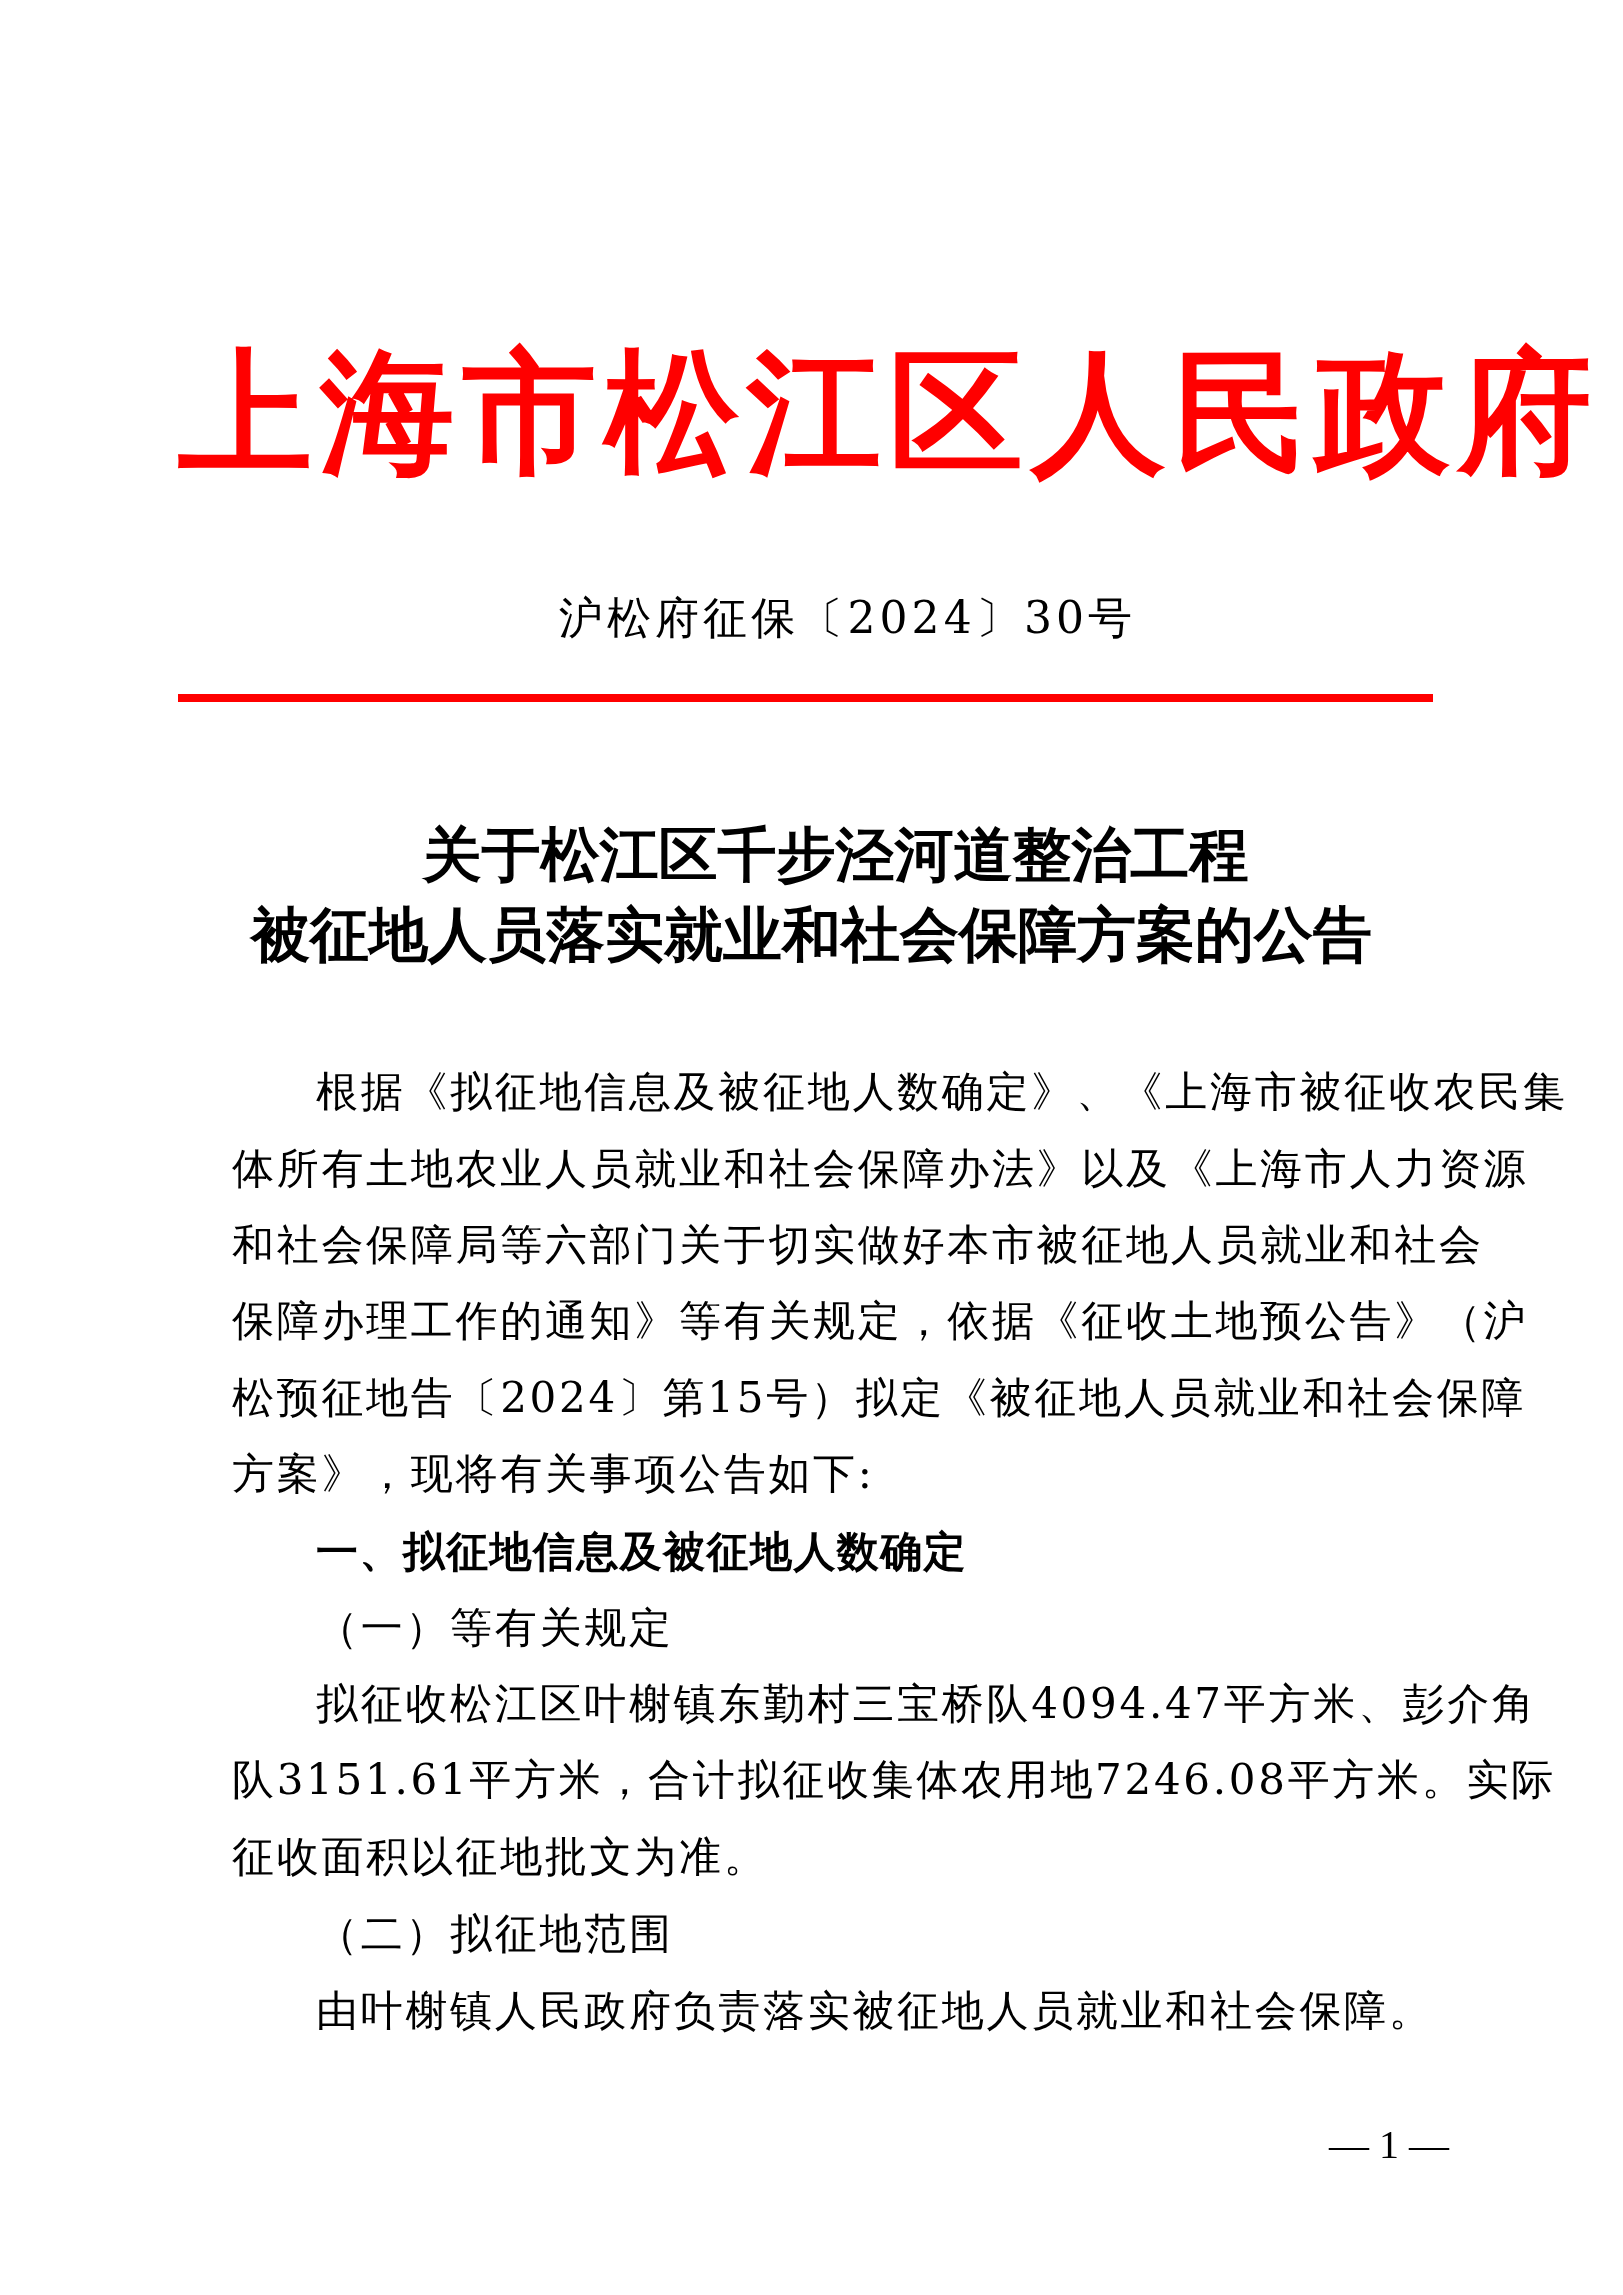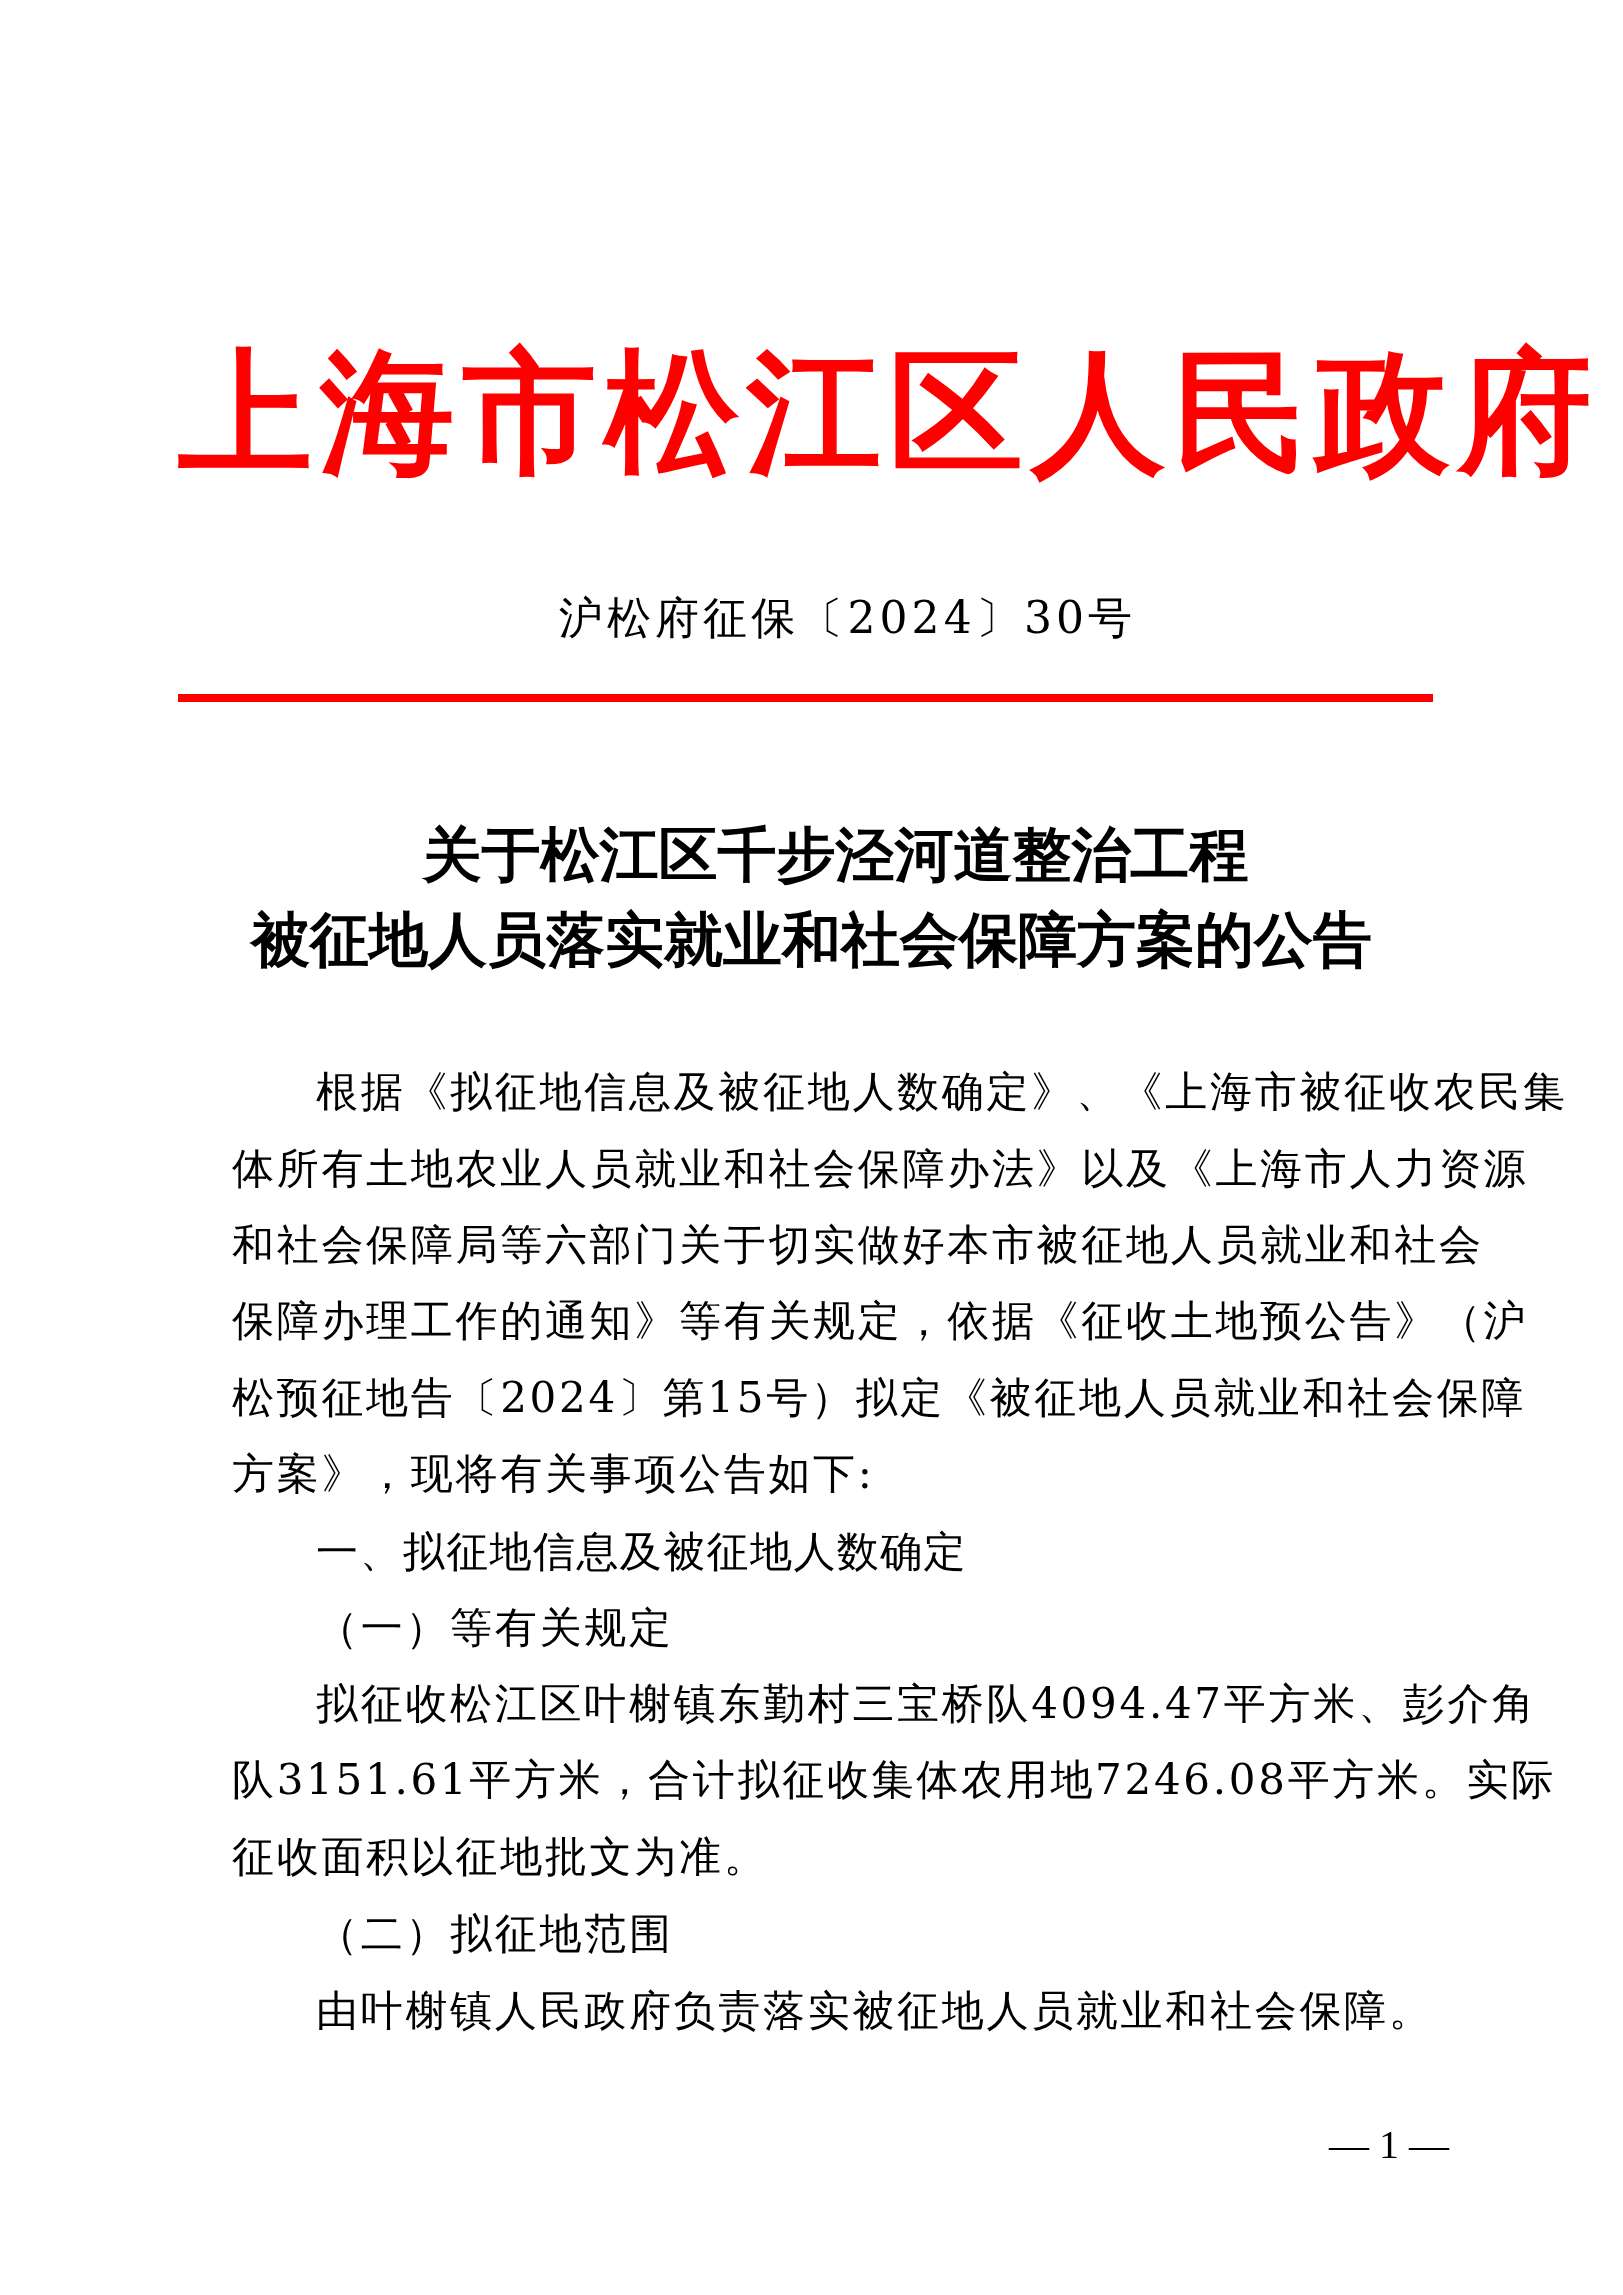--- a/index.html
+++ b/index.html
@@ -62,38 +62,38 @@
       left: 0;
       width: 1623px;
       text-align: center;
       font-family: "DejaVu Sans", "Liberation Sans", sans-serif;
       font-weight: bold;
       font-size: 59px;
       line-height: 68px;
       white-space: nowrap;
     }
     .title.l1 { top: 821px; padding-left: 24px; }
-    .title.l2 { top: 906px; }
+    .title.l2 { top: 906px; font-family: Liberation Mono, monospace; }
     .body-text {
       position: absolute;
       left: 232px;
       width: 1219px;
       font-size: 42px;
       line-height: 76px;
       letter-spacing: 2.7px;
       white-space: nowrap;
     }
     .body-text.justify {
       text-align: justify;
       text-align-last: justify;
     }
     .indent { padding-left: 84px; width: 1135px; }
     .heading1 {
       font-family: "DejaVu Sans", "Liberation Sans", sans-serif;
-      font-weight: normal;
+      font-weight: bold;
       letter-spacing: 1.4px;
     }
     .page-footer {
       position: absolute;
       left: 1321px;
       top: 2124px;
       width: 136px;
       height: 41px;
       font-family: "Liberation Serif", "DejaVu Serif", serif;
       font-size: 40px;

